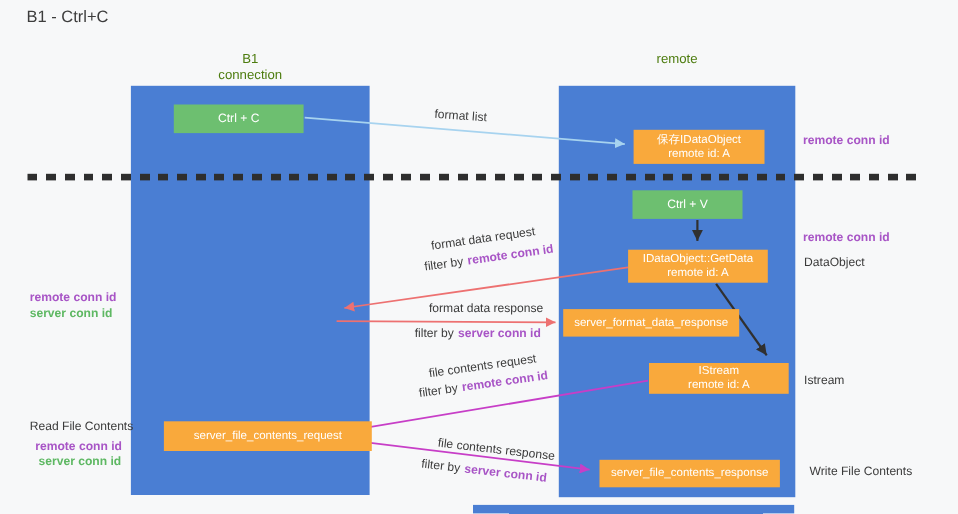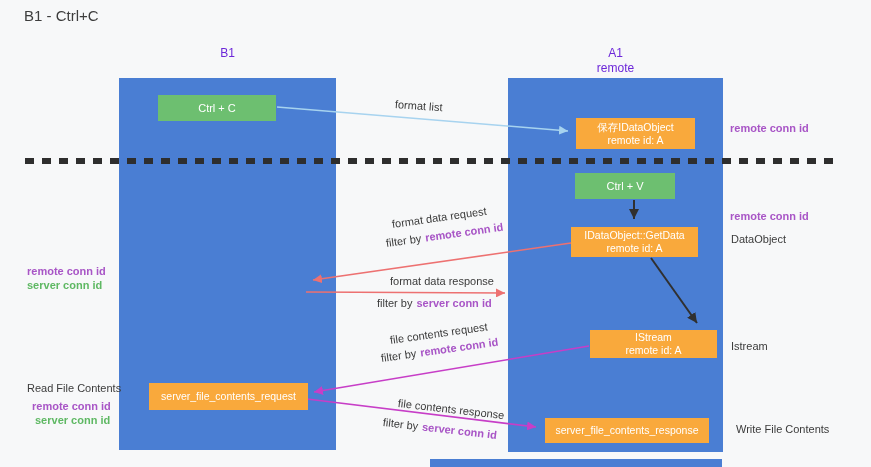--- a/index.html
+++ b/index.html
@@ -6,21 +6,21 @@
     --background:#f7f8f9; --lane-fill:#4a7ed3; --green-box:#6dbf70; --orange-box:#f9a93c;
     --box-text:#ffffff; --arrow-blue:#a7d3ef; --arrow-red:#ed7171; --arrow-magenta:#c73ec7;
     --arrow-black:#303030; --dash:#2e2e2e; --text-dark:#3b3b3b; --purple:#a855c6; --green-label:#5eb863;
   }
   html,body{margin:0;padding:0;background:var(--background);}
   .canvas{position:relative;width:871px;height:467px;background:var(--background);
     font-family:"Liberation Sans","DejaVu Sans",sans-serif;overflow:hidden;}
   .title{position:absolute;left:0;top:6px;width:871px;text-align:left;
     font-size:15px;line-height:19px;color:#3d3d3d;margin-left:24px;}
   .lane{position:absolute;background:var(--lane-fill);}
-  .lane-header{position:absolute;text-align:center;font-size:12px;line-height:15px;color:#6d28d9;}
+  .lane-header{position:absolute;text-align:center;font-size:12px;line-height:15px;color:#4d7c0f;}
   .box{position:absolute;display:flex;flex-direction:column;align-items:center;justify-content:center;
     color:var(--box-text);text-align:center;font-size:11px;line-height:13px;}
   .box.green{background:var(--green-box);}
   .box.orange{background:var(--orange-box);font-size:10.5px;align-items:center;}
   .lbl{position:absolute;font-size:11px;color:var(--text-dark);white-space:nowrap;}
   .purple{color:var(--purple);font-weight:bold;}
   .greenlbl{color:var(--green-label);font-weight:bold;}
   .rneg{transform:rotate(-8deg);transform-origin:left center;}
   .rpos{transform:rotate(6.5deg);transform-origin:left center;}
   .rsl{transform:rotate(4deg);transform-origin:left center;}
@@ -40,23 +40,23 @@
 <body>
 
 <div class="canvas">
 
   <div class="title">
     <div>B1 - Ctrl+C</div>
   </div>
 
   <div class="lane-header" style="left:119px;top:46px;width:217px;">
     <div>B1</div>
+    <div>connection</div>
   </div>
   <div class="lane-header" style="left:508px;top:46px;width:215px;">
-    <div>A1</div>
     <div>remote</div>
   </div>
 
   <div class="lane" style="left:119px;top:78px;width:217px;height:372px;"></div>
   <div class="lane" style="left:508px;top:78px;width:215px;height:374px;"></div>
   <div class="strip" style="left:430px;top:459px;width:292px;height:8px;"></div>
 
   <div class="dashed"></div>
 
   <svg class="arrows" width="871" height="467" viewBox="0 0 871 467">
@@ -90,25 +90,28 @@
     <div>保存IDataObject</div>
     <div>remote id: A</div>
   </div>
   <div class="box green" style="left:575px;top:173px;width:100px;height:26px;">
     <div>Ctrl + V</div>
   </div>
   <div class="box orange" style="left:571px;top:227px;width:127px;height:30px;">
     <div>IDataObject::GetData</div>
     <div>remote id: A</div>
   </div>
+  <div class="box orange" style="left:512px;top:281px;width:160px;height:25px;">
+    <div>server_format_data_response</div>
+  </div>
   <div class="box orange" style="left:590px;top:330px;width:127px;height:28px;">
     <div>IStream</div>
     <div>remote id: A</div>
   </div>
-  <div class="box orange" style="left:149px;top:383px;width:159px;height:27px;">
+  <div class="box orange" style="left:149px;top:383px;width:189px;height:27px;">
     <div>server_file_contents_request</div>
   </div>
   <div class="box orange" style="left:545px;top:418px;width:164px;height:25px;">
     <div>server_file_contents_response</div>
   </div>
 
   <div class="lbl rsl" style="left:395px;top:98px;">format list</div>
 
   <div class="lbl rneg" style="left:392px;top:218px;">format data request</div>
   <div class="lbl rneg" style="left:386px;top:237px;">

